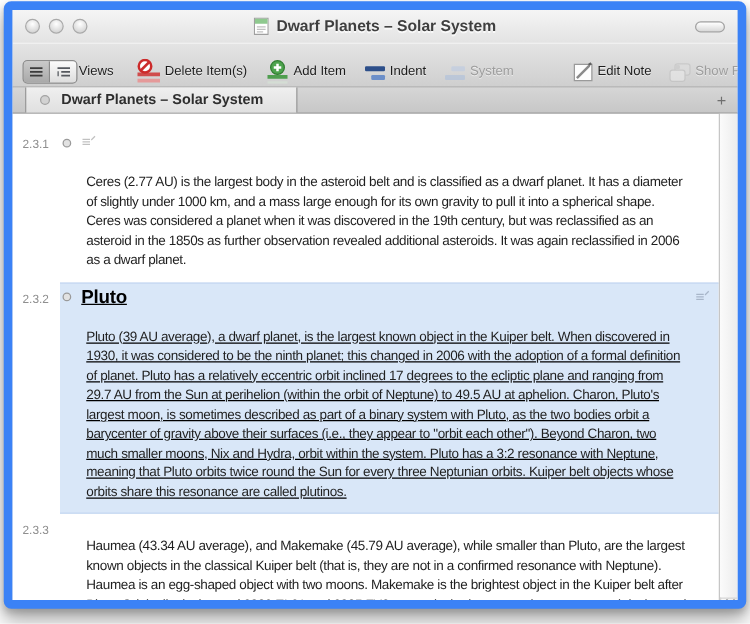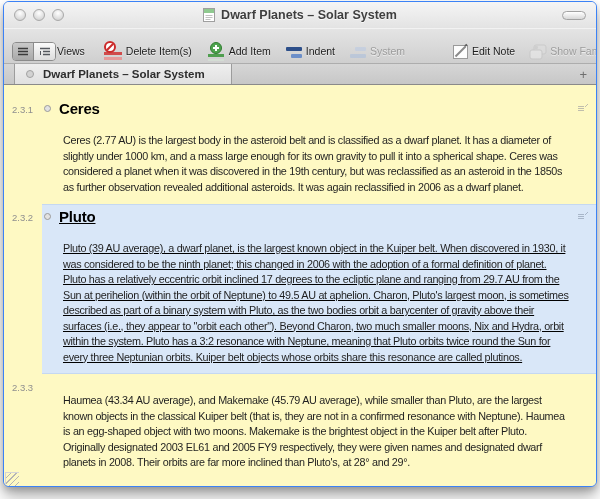--- a/index.html
+++ b/index.html
@@ -1,21 +1,21 @@
 <!DOCTYPE html>
 <html><head>
 <meta charset="utf-8">
 <style>
   * { margin:0; padding:0; box-sizing:border-box; }
   html,body { width:600px; height:499px; background:#ffffff; overflow:hidden;
     font-family:"Liberation Sans","DejaVu Sans",sans-serif; }
   .page { position:relative; width:600px; height:499px; }
 
   .window { position:absolute; left:3px; top:1px; width:594px; height:486px;
-    border:1px solid #3b82f6; border-radius:6px; overflow:hidden;
+    border:7px solid #3b82f6; border-radius:6px; overflow:hidden;
     background:#e9e9e9;
     box-shadow:0 10px 16px rgba(0,0,0,0.30), 0 3px 6px rgba(0,0,0,0.18); }
 
   
   .titlebar { position:relative; height:26px;
     background:linear-gradient(#f5f5f5,#e3e3e3); }
   .lights { position:absolute; left:10px; top:7px; display:flex; gap:7px; }
   .light { width:12px; height:12px; border-radius:50%;
     border:1px solid #a9a9a9;
     background:radial-gradient(circle at 50% 32%, #ffffff 0%, #dcdcdc 65%, #c8c8c8 100%); }
@@ -58,21 +58,21 @@
   .tab { width:218px; margin-left:10px; display:flex; align-items:center; gap:9px;
     padding-left:11px; background:linear-gradient(#efefef,#e0e0e0);
     border-left:1px solid #9c9c9c; border-right:1px solid #9c9c9c;
     font-size:11.5px; font-weight:bold; color:#2e2e2e; }
   .tabdot { width:8px; height:8px; border-radius:50%; border:1px solid #a2a2a2;
     background:#d2d2d2; flex:none; }
   .addtab { margin-left:auto; margin-right:9px; align-self:center;
     font-size:13px; color:#6f6f6f; line-height:13px; }
 
   
-  .content { position:relative; height:401px; background:#fef9c3; display:flex;flex-direction:column; }
+  .content { position:relative; height:401px; background:#ffffff; display:flex; }
   .outline { flex:1; padding-top:11px; overflow:hidden; }
   .scrollbar { width:15px; flex:none; border-left:1px solid #c6c6c6;
     background:linear-gradient(to right,#fbfbfb,#ececec); position:relative; }
   .grip { position:absolute; right:0; bottom:0; width:14px; height:14px;
     background:repeating-linear-gradient(135deg, rgba(0,0,0,0) 0 3px, #b5b5b5 3px 4px);
     border-top:1px solid #d5d5d5; border-left:1px solid #d5d5d5; }
 
   .row { display:flex; }
   .num { width:38px; flex:none; padding:8px 0 0 8px; font-size:9.5px; color:#8f8f8f; }
   .cell { flex:1; padding:2px 0 8px 0; border-top:1px solid transparent;
@@ -247,21 +247,20 @@
   </div>
 
   <div class="content">
     <div class="outline">
 
       <div class="row">
         <div class="num">2.3.1</div>
         <div class="cell">
           <div class="head">
             <span class="bullet"></span>
-            <span class="ititle">Ceres</span>
             <span class="noteic">
               <svg width="12" height="10">
                     <g stroke="#a0a0a0" stroke-width="1">
                 <line x1="1" y1="3.5" x2="7" y2="3.5"></line>
                       <line x1="1" y1="5.5" x2="7" y2="5.5"></line>
                       <line x1="1" y1="7.5" x2="7" y2="7.5"></line>
                 <line x1="8" y1="4" x2="11" y2="1"></line>
                     </g>
                   </svg>
             </span>

